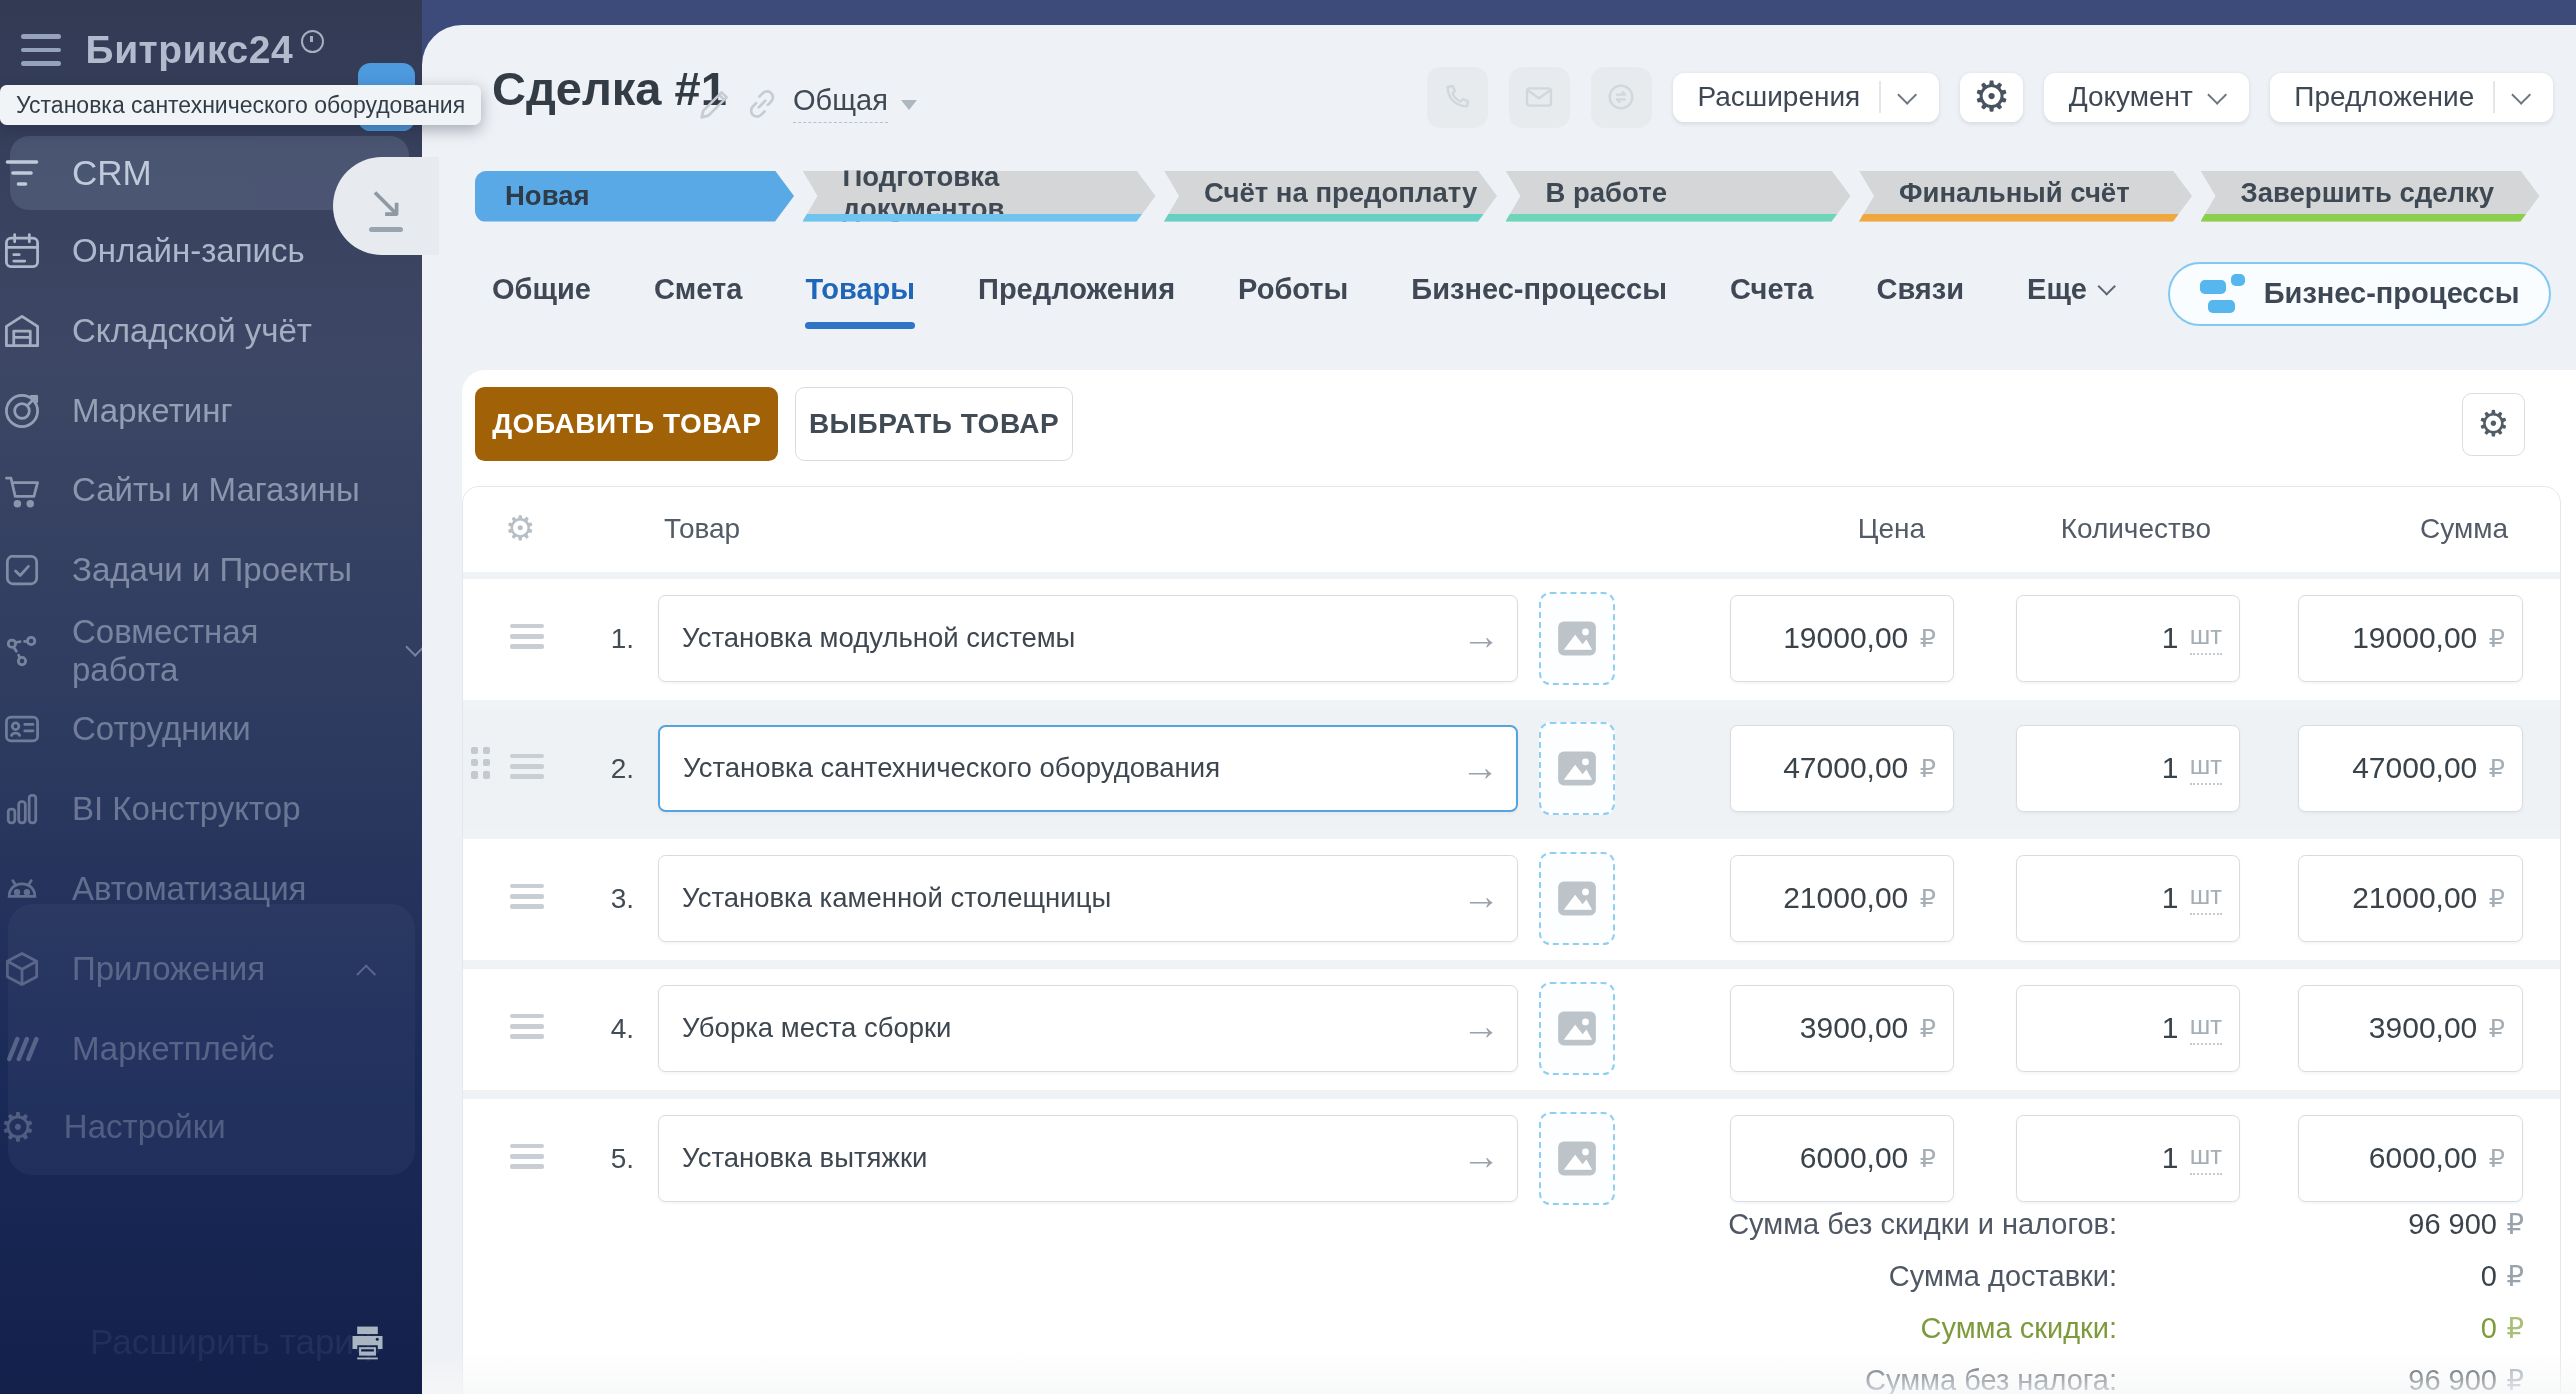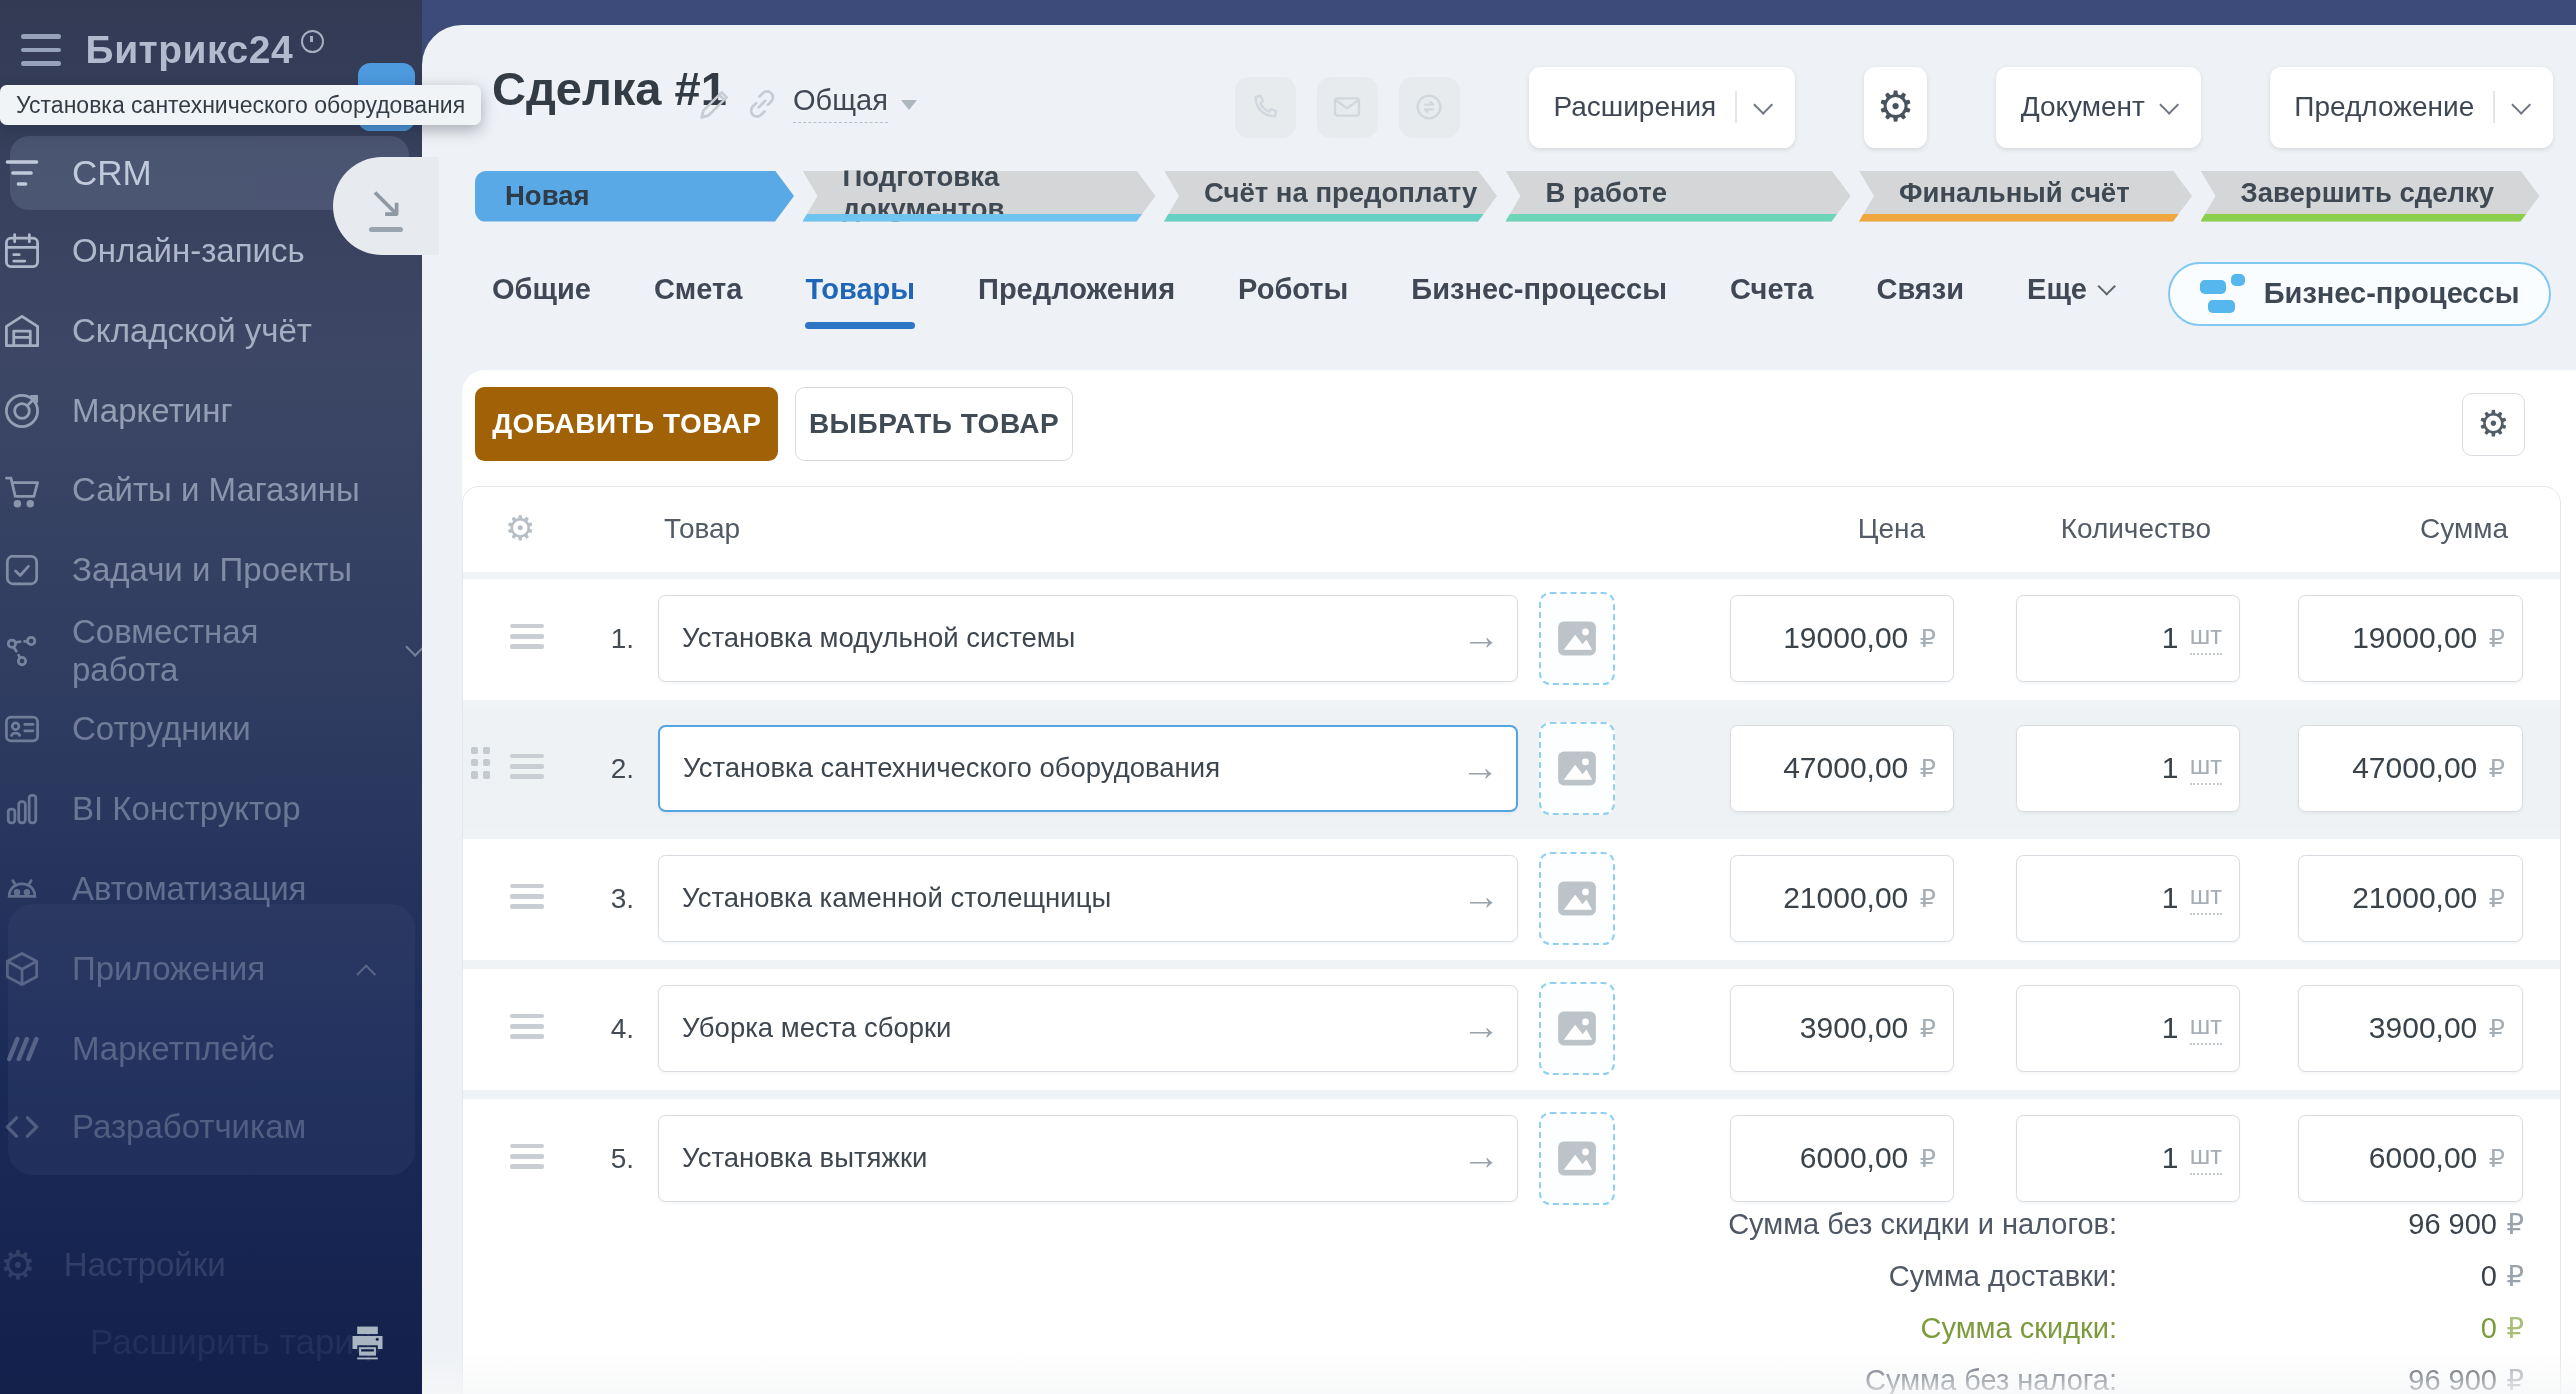--- a/index.html
+++ b/index.html
@@ -67,22 +67,22 @@
   .t-ic{position:absolute;top:59px;color:#c5ccd3;cursor:pointer;}
   .t-ic.pencil{left:273px;}
   .t-ic.link{left:320px;}
   .pipe-sel{position:absolute;left:371px;top:59px;display:flex;align-items:center;cursor:pointer;}
   .pipe-sel .lbl{font-size:29px;color:#3f4854;border-bottom:1.9px dashed #b7bfc7;padding-bottom:5.7px;}
   .pipe-sel .tri{width:0;height:0;border-left:8.5px solid transparent;border-right:8.5px solid transparent;
      border-top:10.4px solid #aeb6be;margin-left:13.3px;margin-top:3.8px;}
 
   .top-actions{position:absolute;right:23px;top:42px;display:flex;align-items:center;gap:21px;}
   .fade-ic{width:61px;height:61px;border-radius:14px;background:#e8ebee;display:flex;align-items:center;justify-content:center;color:#d0d7dd;}
-  .hbtn{height:81px;background:#fff;border-radius:11.4px;display:flex;align-items:center;padding:0 24.6px;
-     font-size:28px;color:#3e4854;box-shadow:0 1.9px 4.7px rgba(50,60,80,.12);cursor:pointer;margin-left:48px;}
+  .hbtn{height:49px;background:#fff;border-radius:11.4px;display:flex;align-items:center;padding:0 24.6px;
+     font-size:28px;color:#3e4854;box-shadow:0 1.9px 4.7px rgba(50,60,80,.12);cursor:pointer;}
   .hbtn .vdiv{width:1.9px;height:32px;background:#e3e7ea;margin:0 19px;}
   .chev-b{width:12.3px;height:12.3px;border-right:2.8px solid #6d7682;border-bottom:2.8px solid #6d7682;
      transform:rotate(45deg);display:inline-block;margin-bottom:4.7px;}
   .hbtn.gear-only{width:63px;padding:0;justify-content:center;color:#49535e;}
   .hbtn .gear-glyph{font-size:42px;}
   .doc-chev{margin-left:17px;}
 
   
   .stages{position:absolute;left:53px;top:146px;display:flex;gap:8.5px;height:51px;}
   .chip{position:relative;background:#d4d6d8;display:flex;align-items:center;box-sizing:border-box;
@@ -283,26 +283,20 @@
         <span>Приложения</span>
         <span class="chev-side chev-up"></span>
       </div>
       <div class="sb-item">
         <svg class="ic" viewBox="0 0 24 24" fill="none" stroke="currentColor" stroke-width="2.4" stroke-linecap="round">
             <path d="M5 17.5L9.5 6.5M10.2 17.5L14.7 6.5M15.4 17.5L19.9 6.5"></path>
           </svg>
         <span>Маркетплейс</span>
       </div>
       <div class="sb-item">
-        <svg class="ic" viewBox="0 0 24 24" fill="none" stroke="currentColor" stroke-width="1.8" stroke-linecap="round" stroke-linejoin="round">
-            <path d="M9 7l-5 5 5 5M15 7l5 5-5 5"></path>
-          </svg>
-        <span>Разработчикам</span>
-      </div>
-      <div class="sb-item">
         <span class="gear-glyph">⚙</span>
         <span>Настройки</span>
       </div>
     </div>
 
     <div class="sb-upgrade">Расширить тариф</div>
     <svg class="sb-printer" width="45" height="45" viewBox="0 0 24 24" fill="currentColor">
         <path d="M6.5 3.5h11v4h-11z"></path>
         <path d="M4 8.5h16v7h-2.5v-2h-11v2H4z"></path>
         <path d="M7.5 14.5h9V19h-9z"></path>

